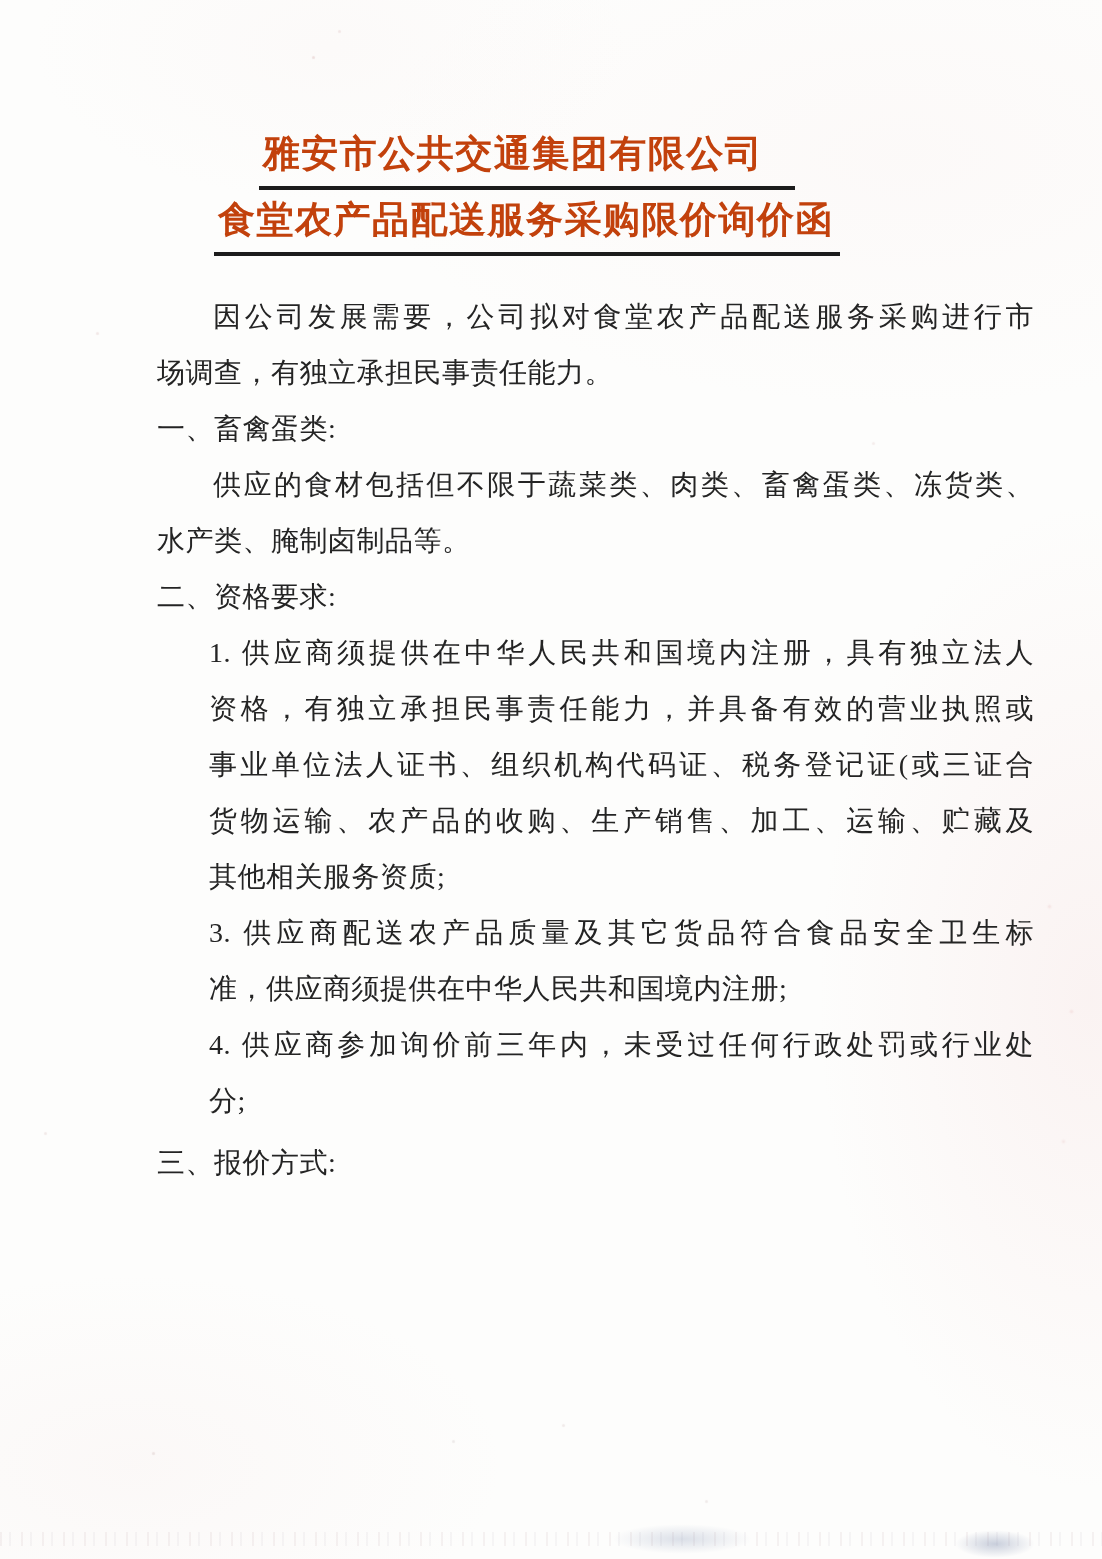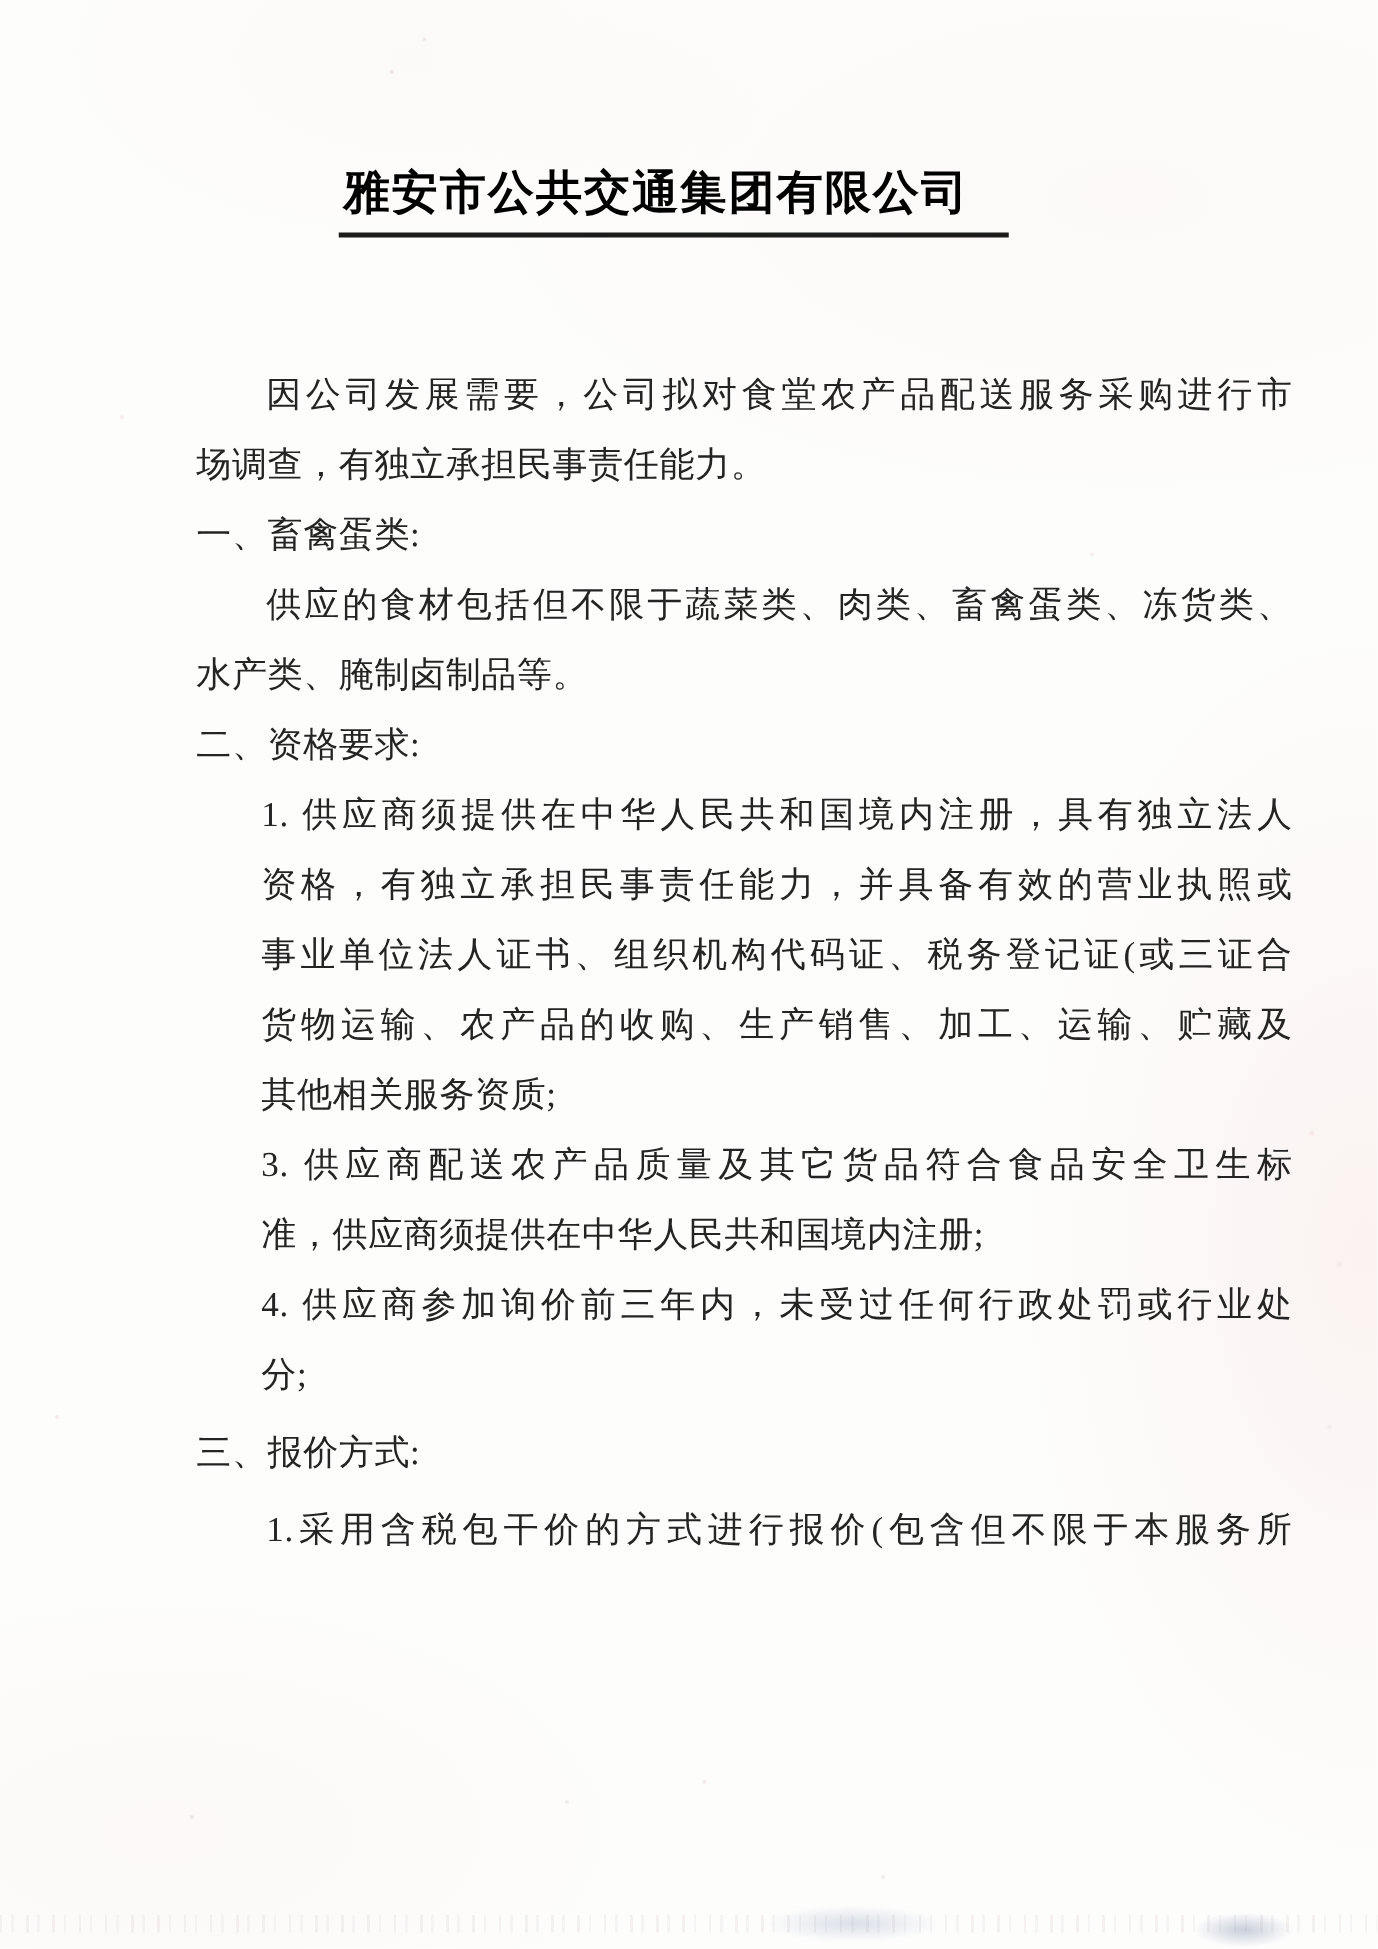--- a/index.html
+++ b/index.html
@@ -61,29 +61,29 @@
   }
   .smudge-b {
     position: absolute; left: 955px; top: 1530px;
     width: 80px; height: 28px; pointer-events: none;
     background: radial-gradient(ellipse at center, rgba(128,142,175,0.42), transparent 70%);
   }
 
   
   .title-wrap {
     position: absolute;
-    top: 124px; left: 12px;
+    top: 124px; left: 0;
     width: 1054px;              
     text-align: center;
     font-family: "Liberation Sans", sans-serif;
     font-weight: 700;
     font-size: 37px;
     letter-spacing: 1.5px;
     line-height: 60px;
-    color: #000000;
+    color: #c2410c;
   }
   .title-line { white-space: nowrap; }
   .u {
     display: inline-block;
     border-bottom: 4px solid #1c1c1c;
     padding-bottom: 2px;
   }
   .u1 { padding-right: 32px; padding-left: 4px; }
   .u2 { padding-right: 6px; padding-left: 4px; }
 
@@ -107,39 +107,39 @@
 </style>
 </head>
 <body>
 
 <div class="sheet">
 
   <div class="speckles"></div>
 
   <div class="title-wrap">
     <div class="title-line"><span class="u u1">雅安市公共交通集团有限公司</span></div>
+    <div class="title-line"><span class="u u2">食堂农产品配送服务采购限价询价函</span></div>
   </div>
 
   <div class="body-text">
     <div class="ln ind2 j">因公司发展需要，公司拟对食堂农产品配送服务采购进行市</div>
     <div class="ln">场调查，有独立承担民事责任能力。</div>
     <div class="ln">一、畜禽蛋类:</div>
     <div class="ln ind2 j">供应的食材包括但不限于蔬菜类、肉类、畜禽蛋类、冻货类、</div>
     <div class="ln">水产类、腌制卤制品等。</div>
     <div class="ln">二、资格要求:</div>
     <div class="ln indn j">1. 供应商须提供在中华人民共和国境内注册，具有独立法人</div>
     <div class="ln indn j">资格，有独立承担民事责任能力，并具备有效的营业执照或</div>
     <div class="ln indn j">事业单位法人证书、组织机构代码证、税务登记证(或三证合</div>
     <div class="ln indn j">货物运输、农产品的收购、生产销售、加工、运输、贮藏及</div>
     <div class="ln indn">其他相关服务资质;</div>
     <div class="ln indn j">3. 供应商配送农产品质量及其它货品符合食品安全卫生标</div>
     <div class="ln indn">准，供应商须提供在中华人民共和国境内注册;</div>
     <div class="ln indn j">4. 供应商参加询价前三年内，未受过任何行政处罚或行业处</div>
     <div class="ln indn">分;</div>
     <div class="ln gap-top">三、报价方式:</div>
-    <div class="ln ind2 j gap-top">1.采用含税包干价的方式进行报价(包含但不限于本服务所</div>
   </div>
 
   <div class="bottom-noise"></div>
   <div class="smudge-a"></div>
   <div class="smudge-b"></div>
 
 </div>
 
 </body></html>

